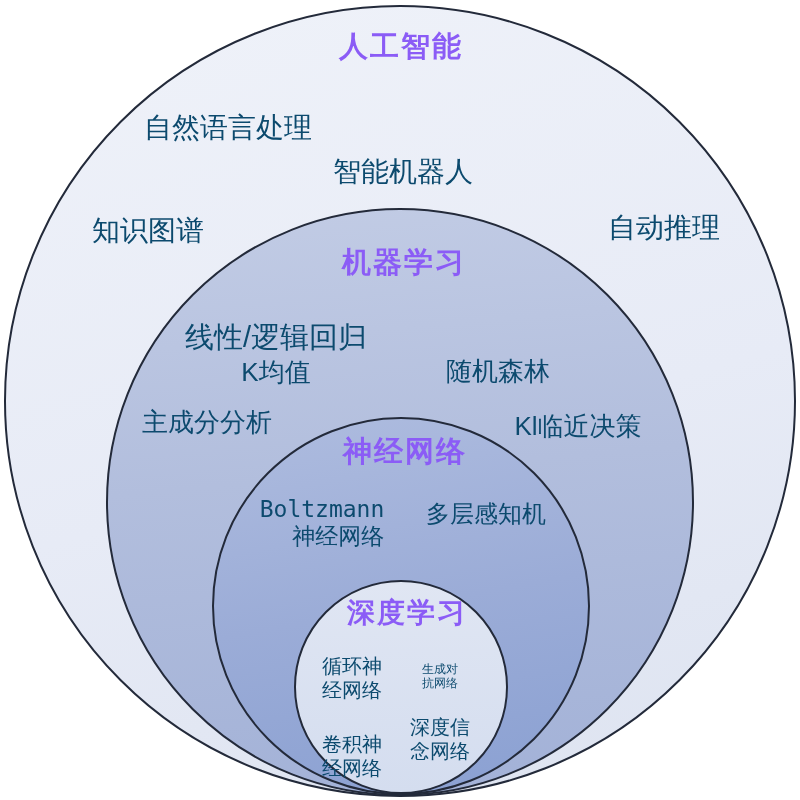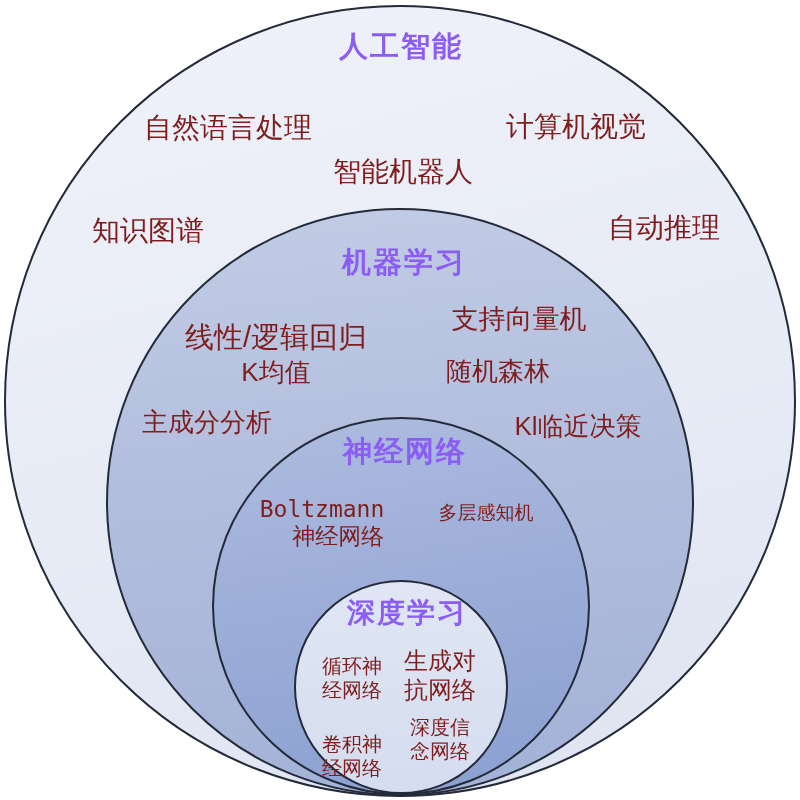--- a/index.html
+++ b/index.html
@@ -22,21 +22,21 @@
   .c-nn {
     left:212px; top:417px; width:378px; height:378px;
     background: linear-gradient(170deg, #aebcdf 0%, #9bacd7 50%, #8aa0d2 100%);
   }
   .c-dl {
     left:294px; top:580px; width:214px; height:214px;
     background: linear-gradient(180deg, #e0e6f3 0%, #d4ddef 100%);
   }
   .lbl {
     position:absolute; transform:translate(-50%,-50%);
-    color:#7f1d1d; white-space:pre-line; text-align:center; line-height:1.2;
+    color:#0c4a6e; white-space:pre-line; text-align:center; line-height:1.2;
   }
   .title { font-weight:bold; color:#8b5cf6; letter-spacing:2px; }
 
   .p-ai-title   { left:401px; top:46px;  font-size:29px; }
   .p-nlp        { left:228px; top:128px; font-size:28px; }
   .p-cv         { left:576px; top:127px; font-size:28px; }
   .p-robot      { left:403px; top:172px; font-size:28px;text-align:center; }
   .p-kg         { left:148px; top:231px; font-size:28px; }
   .p-reasoning  { left:664px; top:228px; font-size:28px; }
 
@@ -44,48 +44,46 @@
   .p-linreg     { left:276px; top:337px; font-size:29px; }
   .p-svm        { left:519px; top:319px; font-size:27px; }
   .p-kmeans     { left:276px; top:373px; font-size:26px; }
   .p-rf         { left:498px; top:372px; font-size:26px; }
   .p-pca        { left:207px; top:423px; font-size:26px; }
   .p-knn        { left:578px; top:427px; font-size:26px;text-align:right; }
 
   .p-nn-title   { left:405px; top:451px; font-size:29px; }
   .p-boltzmann  { left:322px; top:523px; font-size:23px; text-align:right;
                   font-family:"DejaVu Sans Mono", monospace; line-height:1.18; }
-  .p-mlp        { left:486px; top:514px; font-size:19px;font-family:Liberation Mono, monospace; }
+  .p-mlp        { left:486px; top:514px; font-size:24px; }
 
   .p-dl-title   { left:407px; top:613px; font-size:28px; }
   .p-rnn        { left:352px; top:678px; font-size:20px; }
-  .p-gan        { left:440px; top:676px; font-size:24px; }
+  .p-gan        { left:440px; top:676px; font-size:12px; }
   .p-cnn        { left:352px; top:740px; font-size:20px;margin-top:16px; }
   .p-dbn        { left:440px; top:739px; font-size:20px; }
 </style>
 </head>
 <body>
 
 <div class="stage">
 
   <div class="circle c-ai"></div>
   <div class="circle c-ml"></div>
   <div class="circle c-nn"></div>
   <div class="circle c-dl"></div>
 
   <div class="lbl title p-ai-title">人工智能</div>
   <div class="lbl p-nlp">自然语言处理</div>
-  <div class="lbl p-cv">计算机视觉</div>
   <div class="lbl p-robot">智能机器人</div>
   <div class="lbl p-reasoning">自动推理</div>
   <div class="lbl p-kg">知识图谱</div>
 
   <div class="lbl title p-ml-title">机器学习</div>
   <div class="lbl p-linreg">线性/逻辑回归</div>
-  <div class="lbl p-svm">支持向量机</div>
   <div class="lbl p-kmeans">K均值</div>
   <div class="lbl p-rf">随机森林</div>
   <div class="lbl p-pca">主成分分析</div>
   <div class="lbl p-knn">Kl临近决策</div>
 
   <div class="lbl title p-nn-title">神经网络</div>
   <div class="lbl p-boltzmann">Boltzmann
 神经网络</div>
   <div class="lbl p-mlp">多层感知机</div>
 

